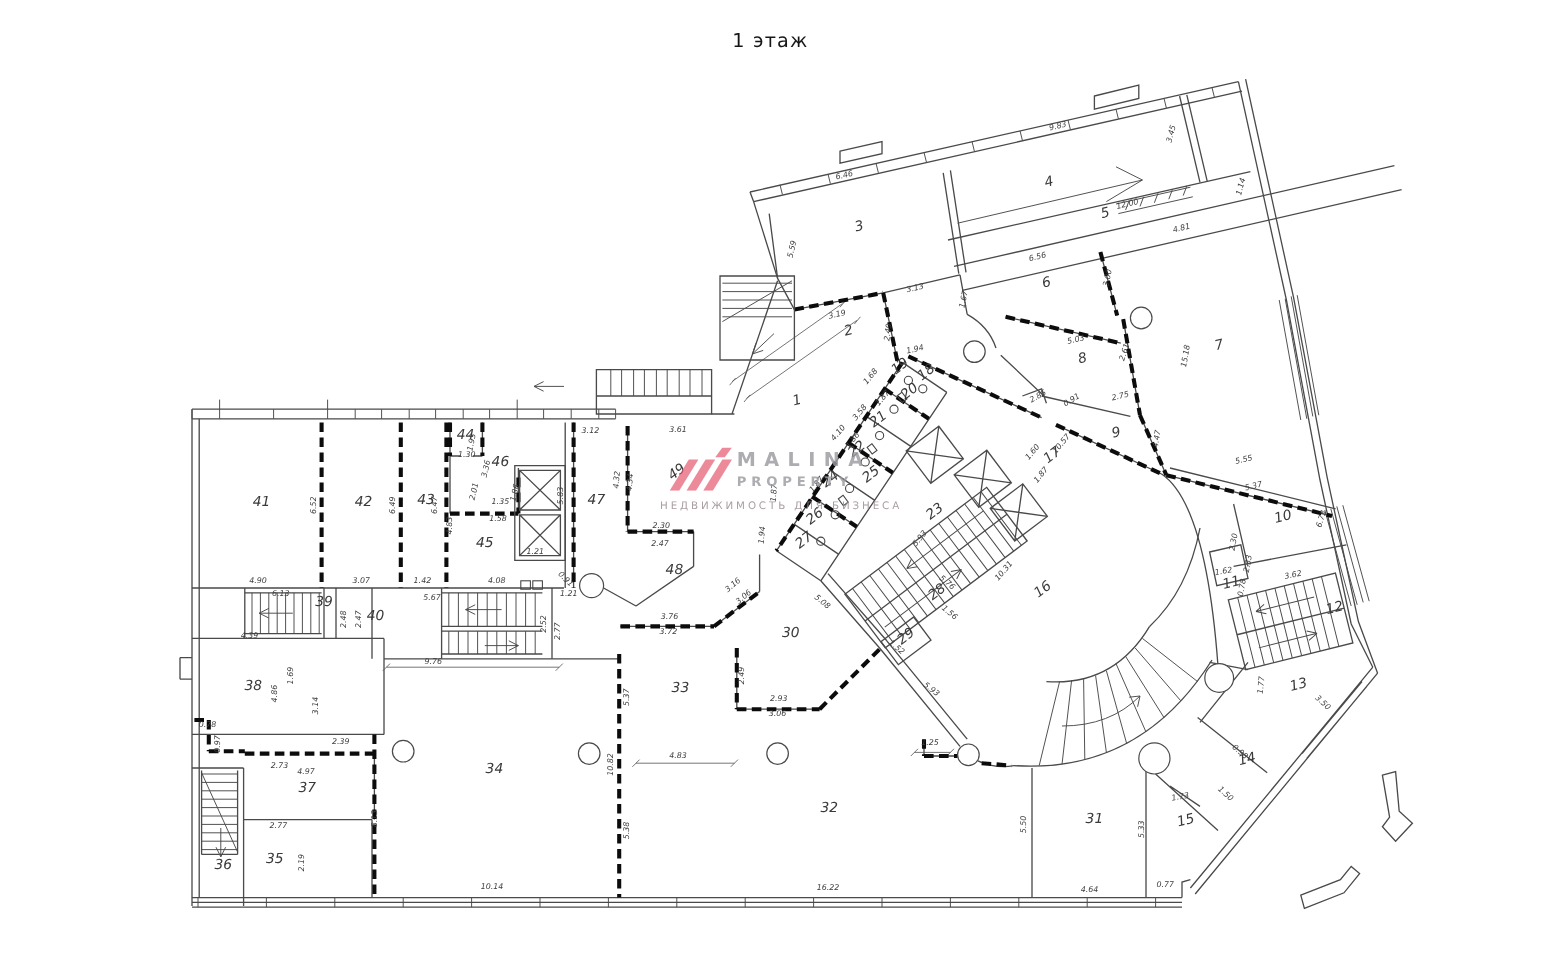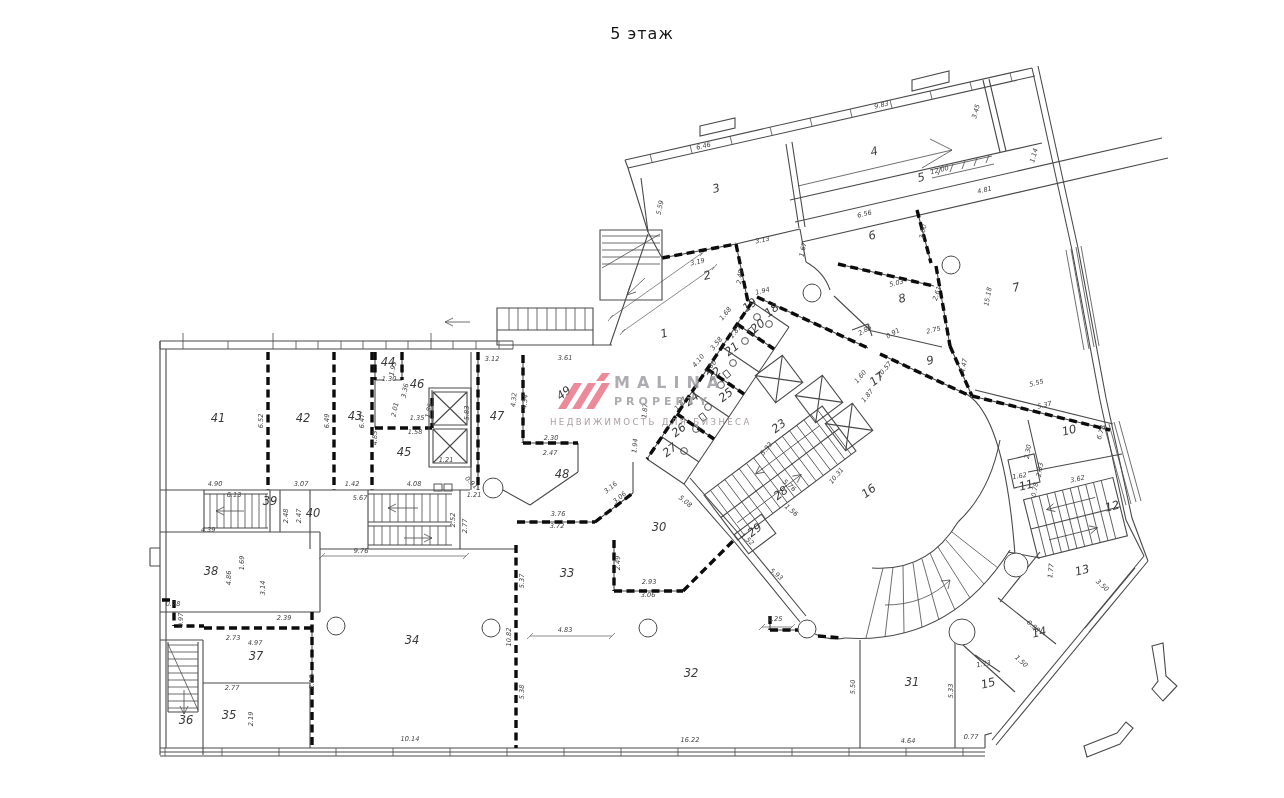--- a/index.html
+++ b/index.html
@@ -22,21 +22,21 @@
             letter-spacing:7px;color:#9a9aa0;}
   .wm-line2{position:absolute;left:66px;top:30px;font-size:11px;font-weight:bold;
             letter-spacing:4px;color:#9a9aa0;}
   .wm-tag{position:absolute;left:2px;top:52px;font-size:8.6px;letter-spacing:2.4px;
           color:#99898d;white-space:nowrap;}
 </style>
 </head>
 <body>
 
 <div id="stage">
-  <div id="floor-title">5 этаж</div>
+  <div id="floor-title">1 этаж</div>
 
   <svg id="plan-svg" width="1284" height="798" viewBox="0 0 1284 798" xmlns="http://www.w3.org/2000/svg">
 
     <g>
 
       <path class="w" d="M160,341 H513 M160,349 H513"></path>
       <path class="w2" d="M160,341 V349 M183,333 V349 M228,341 V349 M273,333 V349 M296,341 V349 M318,341 V349 M341,341 V349 M363,341 V349 M386,341 V349 M408,341 V349 M431,333 V349 M453,341 V349 M476,341 V349 M499,341 V349 M513,341 V349"></path>
 
       <path class="w" d="M160,341 V755 M166,349 V748 M150,548 H160 M150,566 H160 M150,548 V566"></path>
 

